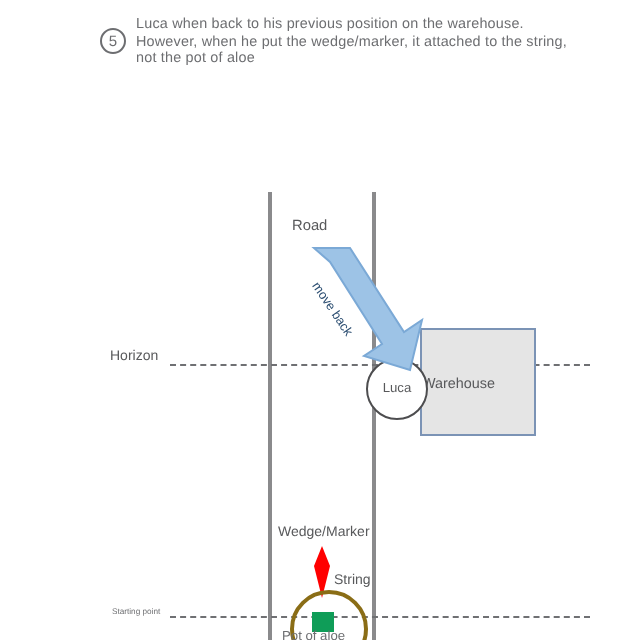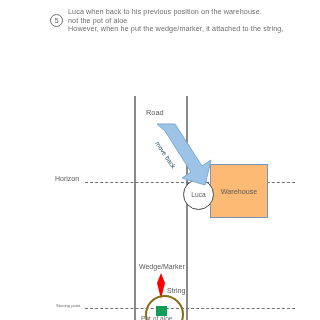--- a/index.html
+++ b/index.html
@@ -30,22 +30,22 @@
   #road-label{left:146px;top:64px;font-size:7.4px;color:#58595b;}
   #horizon-label{left:55px;top:131px;font-size:7px;color:#58595b;}
   #startpoint-label{left:56px;top:259px;font-size:4.1px;color:#6d6e71;}
   
   .dash{position:absolute;height:0;border-top:1.2px dashed #6f7073;}
   #horizon-line{left:85px;top:138px;width:210px;}
   #start-line{left:85px;top:264px;width:210px;}
   
   #warehouse{
     position:absolute;left:210px;top:120px;width:56px;height:52px;
-    background:#fdba74;border:1.2px solid #7b93b5;
-    font-size:7.2px;color:#58595b;display:flex;align-items:center;justify-content:center;
+    background:#e5e5e5;border:1.2px solid #7b93b5;
+    font-size:7.2px;color:#58595b;display:flex;align-items:center;
   }
   
   #luca{
     position:absolute;left:183px;top:135px;width:29px;height:29px;border-radius:50%;
     border:1.1px solid #4d4d4f;background:#ffffff;
     font-size:6.6px;color:#58595b;display:flex;align-items:center;justify-content:center;
   }
   
   #move-arrow{position:absolute;left:153px;top:78px;width:70px;height:70px;}
   #move-arrow-label{
@@ -64,22 +64,22 @@
   #wedge-label{left:139px;top:219px;font-size:7px;color:#58595b;}
   #string-label{left:167px;top:243px;font-size:7px;color:#58595b;}
 </style>
 </head>
 <body>
 
 <div id="caption">
   <div id="step-badge">5</div>
   <div id="caption-text">
     <div>Luca when back to his previous position on the warehouse.</div>
+    <div>However, when he put the wedge/marker, it attached to the string,</div>
     <div>not the pot of aloe</div>
-    <div>However, when he put the wedge/marker, it attached to the string,</div>
   </div>
 </div>
 
 <div id="diagram">
 
   <div class="road-edge" id="road-left"></div>
   <div class="road-edge" id="road-right"></div>
 
   <div class="lbl" id="road-label">Road</div>
 

